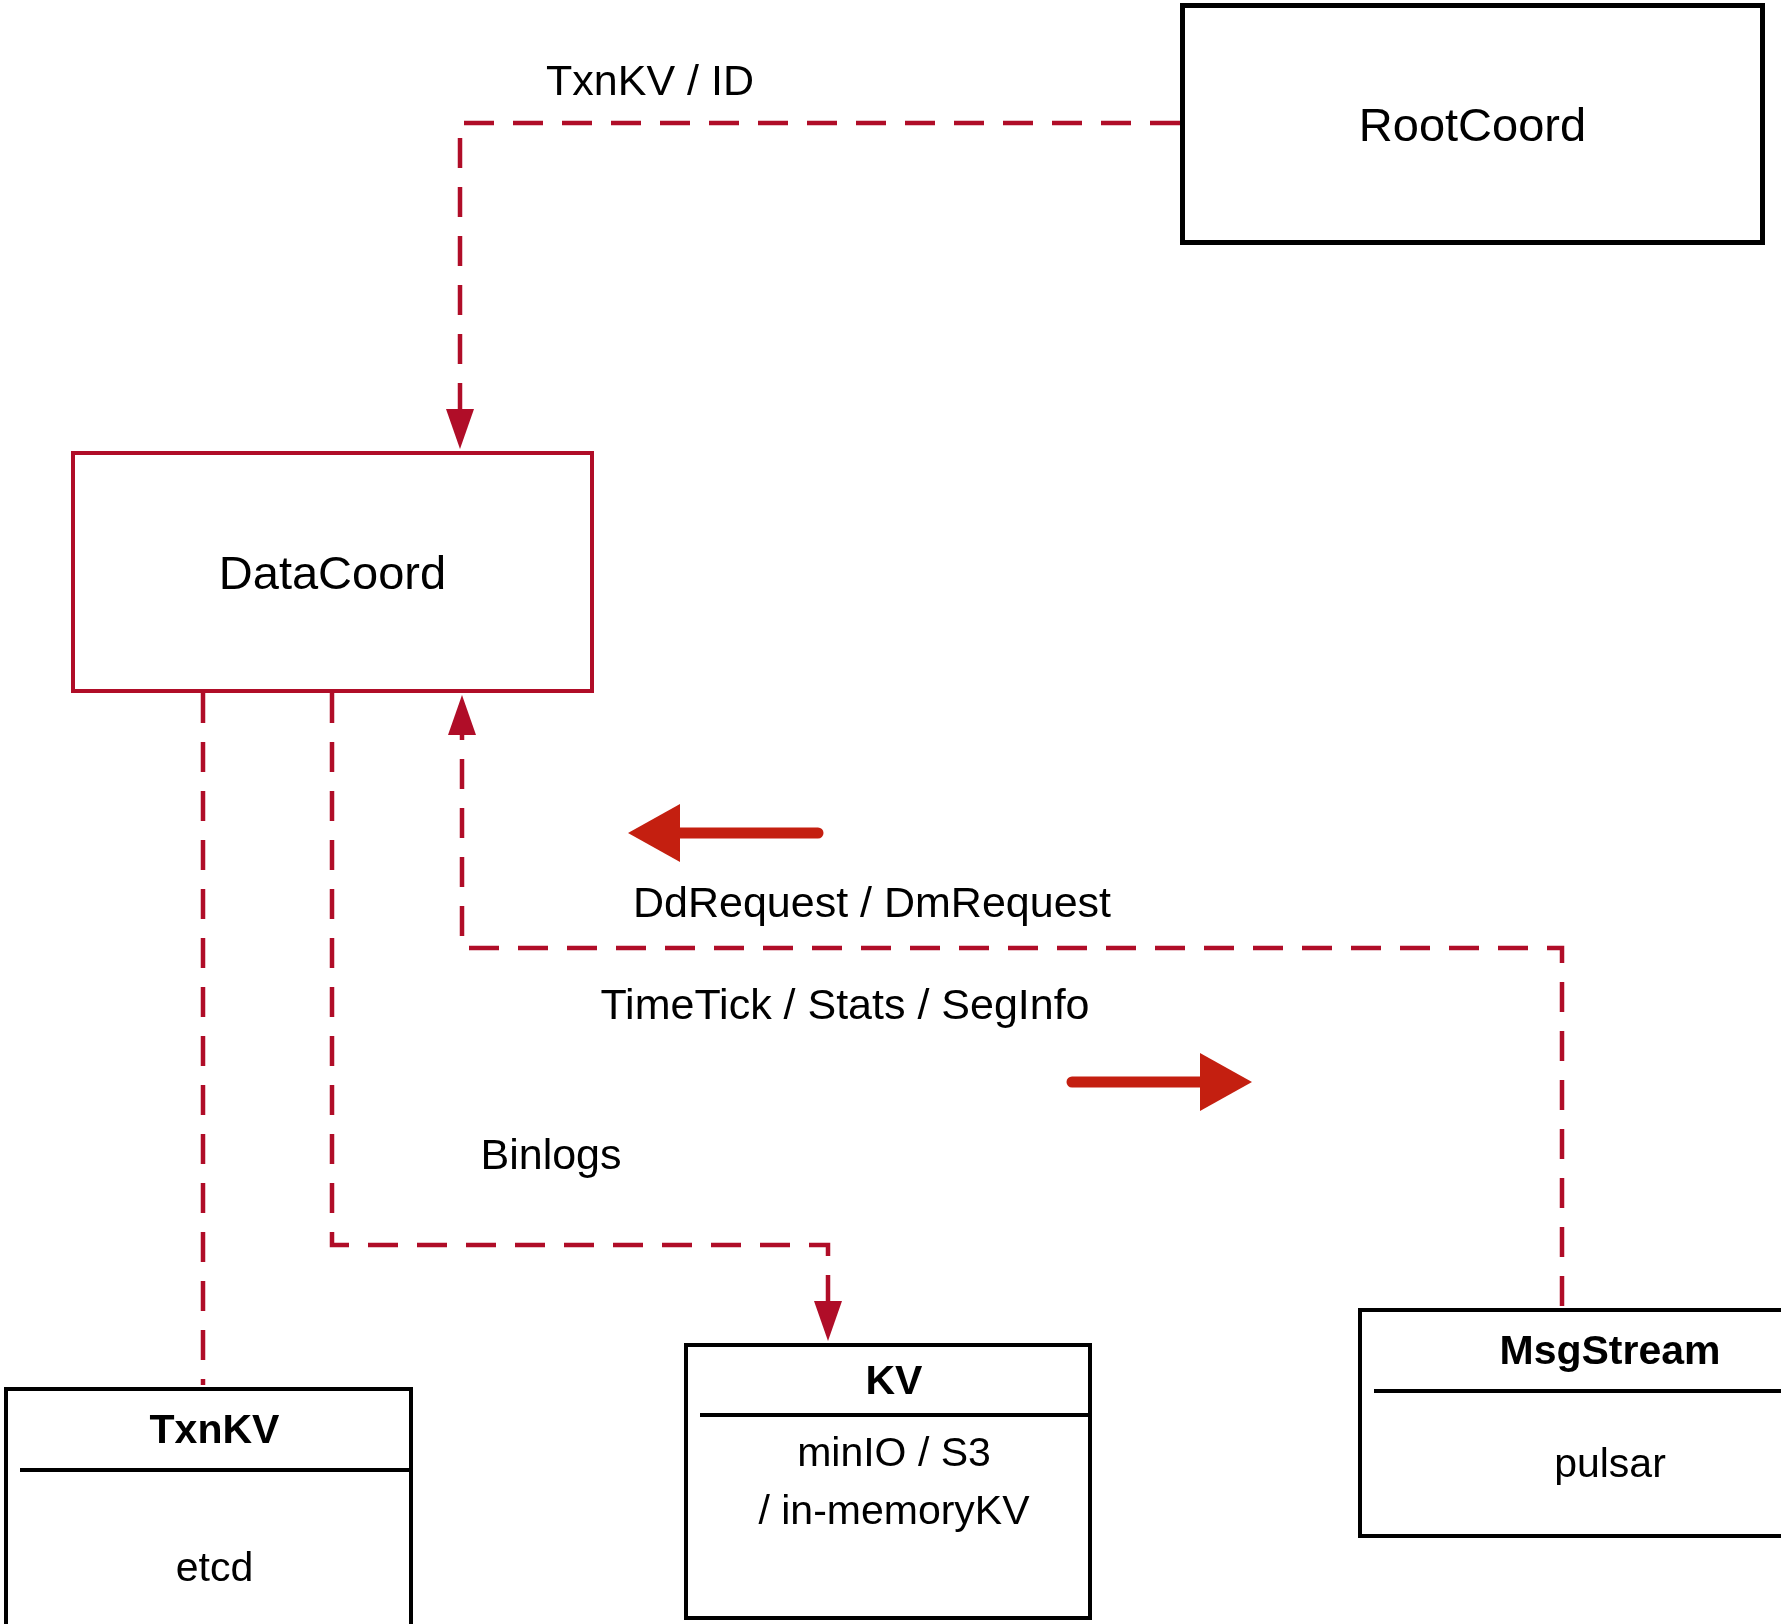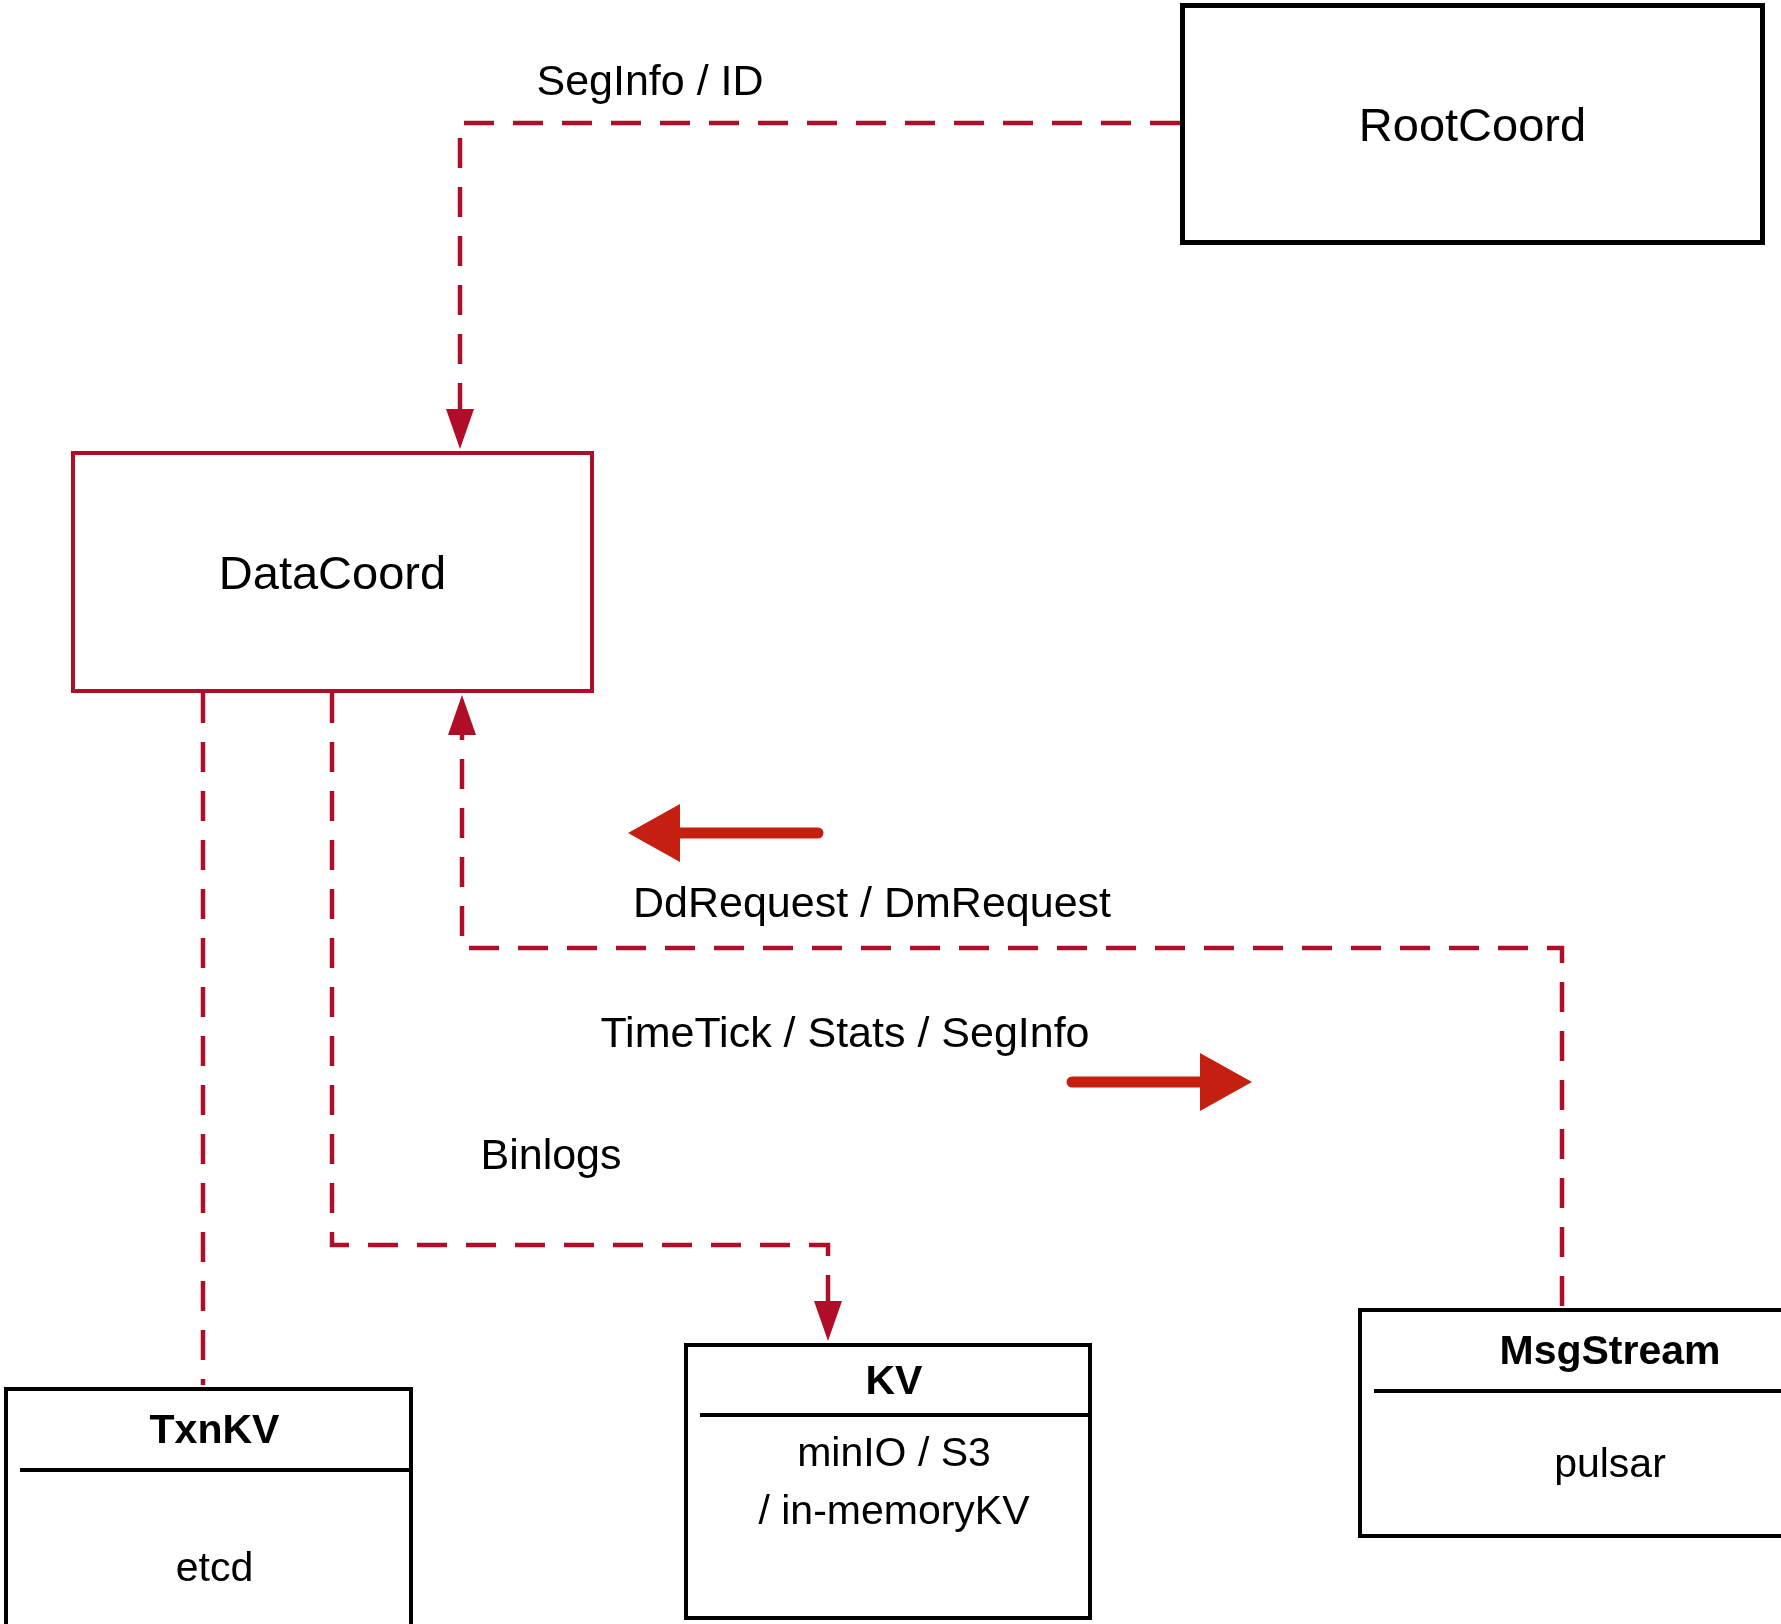--- a/index.html
+++ b/index.html
@@ -86,21 +86,21 @@
   }
   .edge-label {
     position: absolute;
     transform: translate(-50%, -50%);
     font-size: 43px;
     color: #000000;
     white-space: nowrap;
   }
   .label-schema  { left: 650px;  top: 80px; }
   .label-dd      { left: 858px;  top: 902px; margin-left: 14px; }
-  .label-tick    { left: 845px;  top: 1004px; margin-top: 28px; }
+  .label-tick    { left: 845px;  top: 1004px; }
   .label-binlogs { left: 551px;  top: 1154px; }
 </style>
 </head>
 <body>
 
 <div class="canvas">
 
   <svg class="edges-svg" viewBox="0 0 1781 1624" xmlns="http://www.w3.org/2000/svg">
 
     <path d="M 1180 123 H 460 V 437" fill="none" stroke-width="4.5" stroke-dasharray="30 19" stroke="#b00d28"></path>
@@ -141,21 +141,21 @@
       <span>minIO / S3</span>
       <span>/ in-memoryKV</span>
     </div>
   </div>
 
   <div class="tbox tbox-msgstream">
     <div class="tbox-header">MsgStream</div>
     <div class="tbox-body">pulsar</div>
   </div>
 
-  <div class="edge-label label-schema">SegInfo / ID</div>
+  <div class="edge-label label-schema">TxnKV / ID</div>
 
   <div class="edge-label label-dd">DdRequest / DmRequest</div>
 
   <div class="edge-label label-tick">TimeTick / Stats / SegInfo</div>
 
   <div class="edge-label label-binlogs">Binlogs</div>
 
 </div>
 
 </body></html>

